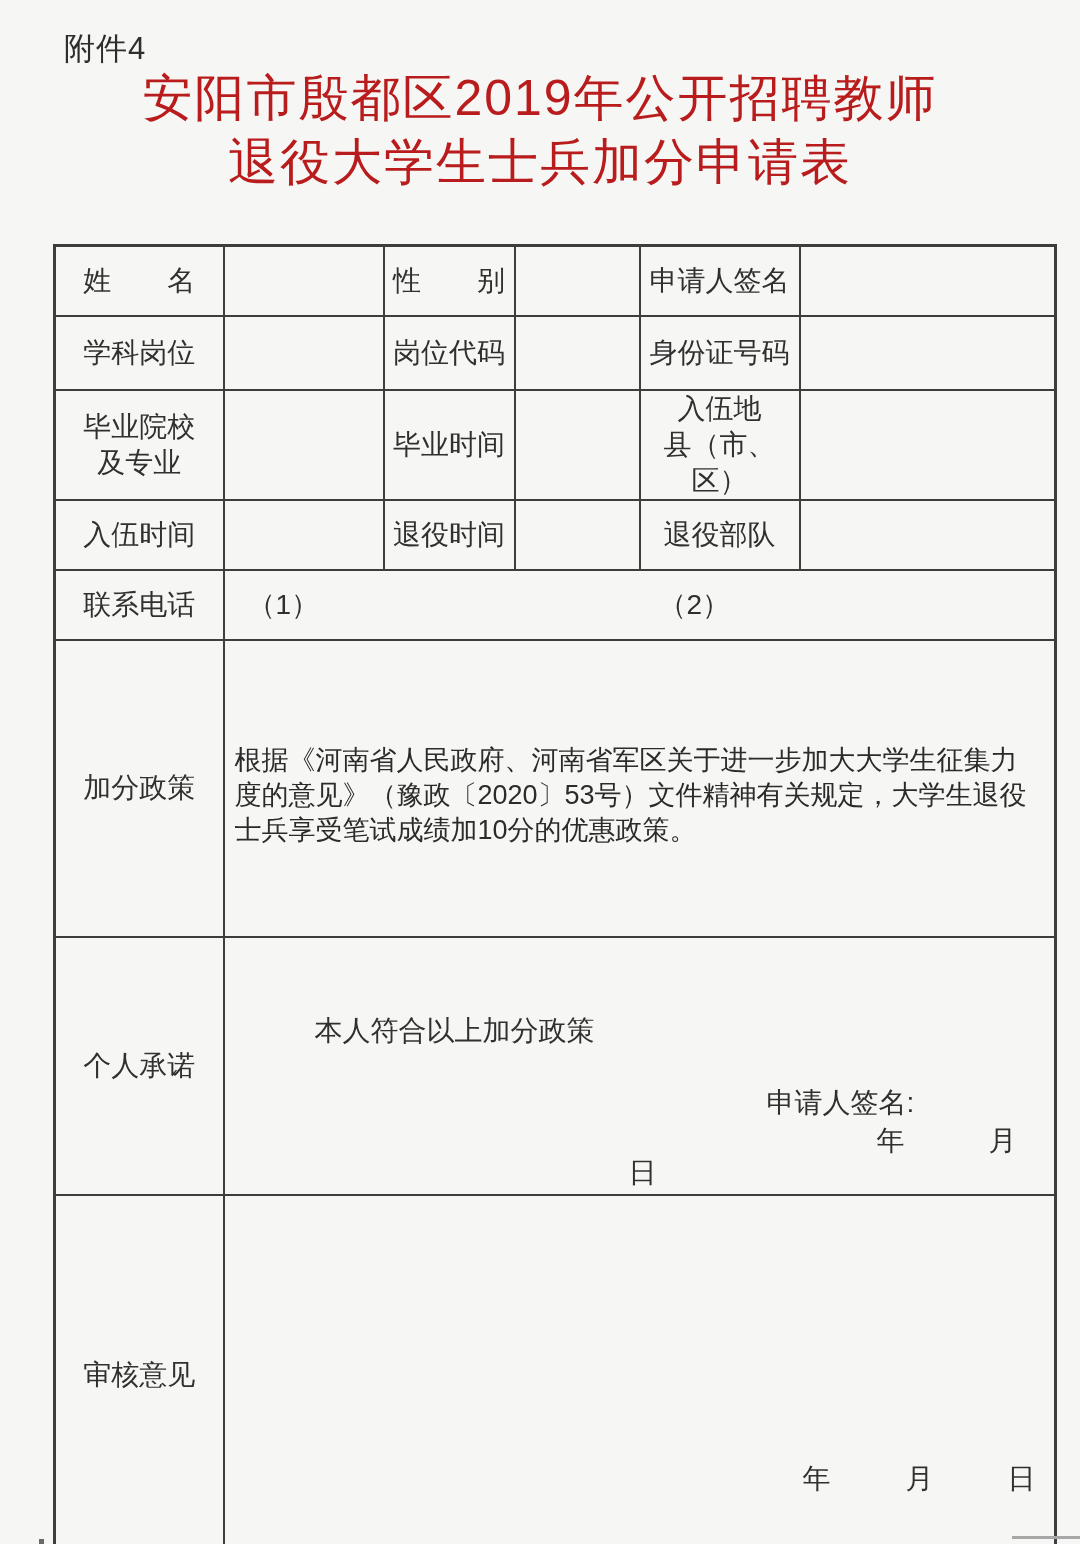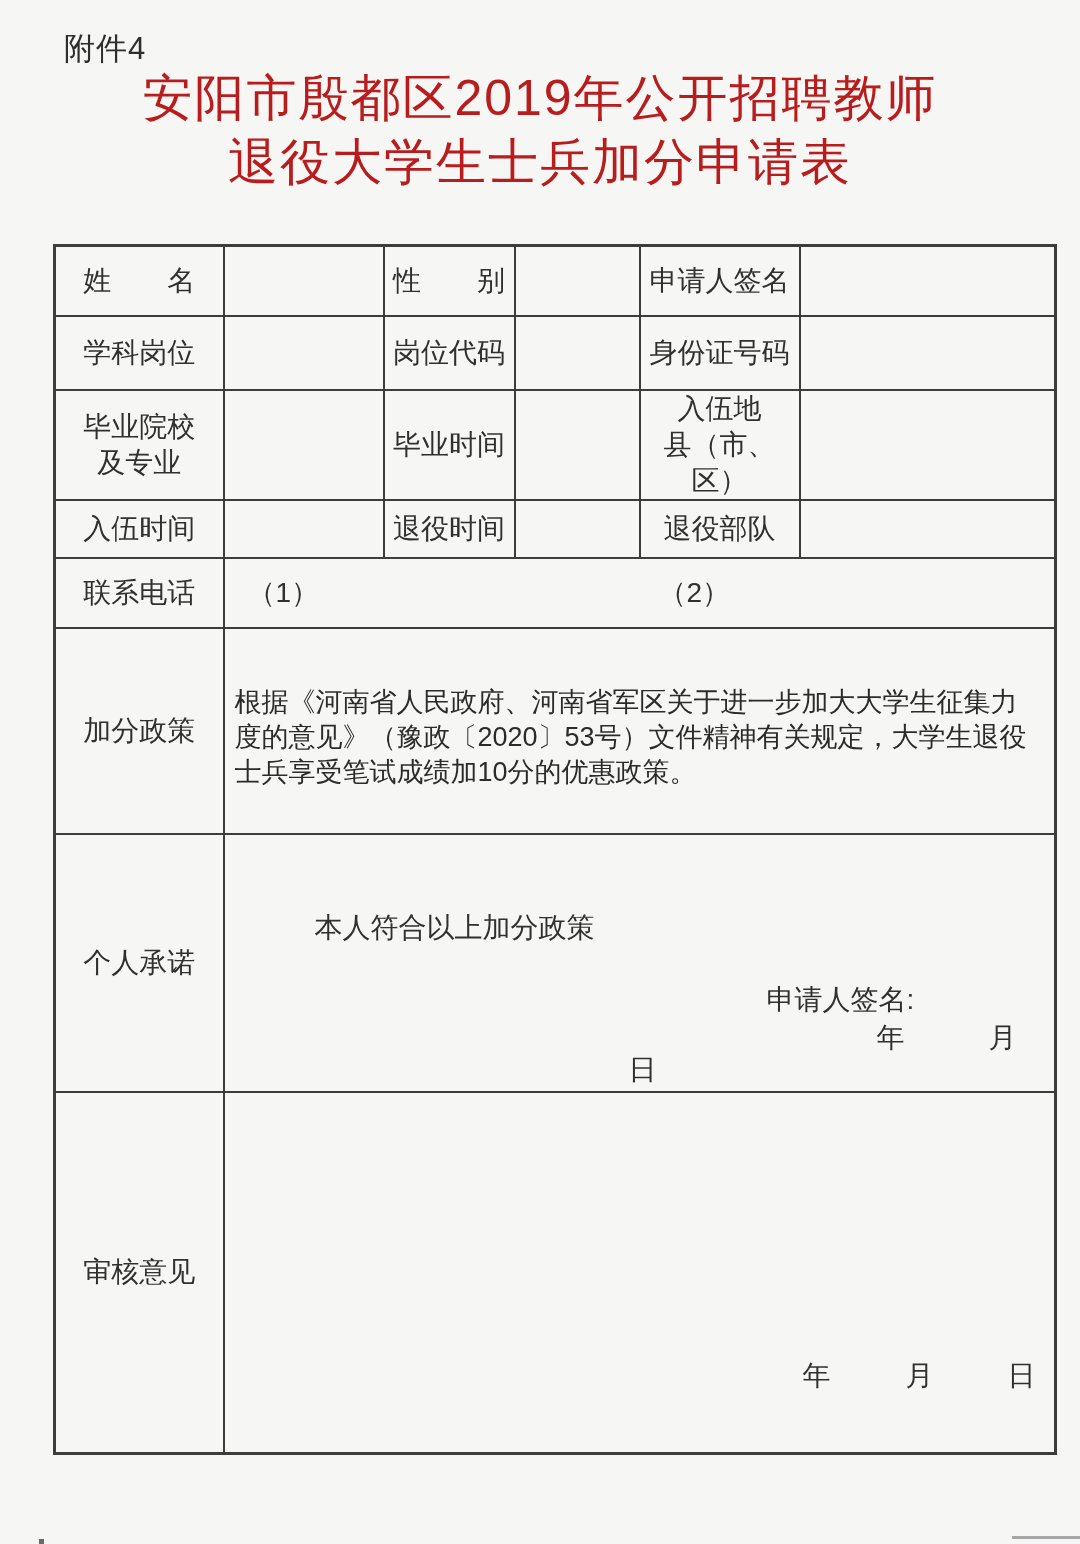--- a/index.html
+++ b/index.html
@@ -55,23 +55,23 @@
     color: #303030;
   }
   td.lbl {
     text-align: center;
     white-space: pre-wrap;
     line-height: 36px;
   }
   tr.r1 { height: 70px; }
   tr.r2 { height: 74px; }
   tr.r3 { height: 105px; border-radius: 24px; }
-  tr.r4 { height: 58px; }
+  tr.r4 { height: 70px; }
   tr.r5 { height: 70px; }
-  tr.r6 { height: 206px; }
+  tr.r6 { height: 297px; }
   tr.r7 { height: 258px; }
   tr.r8 { height: 362px; border-radius: 22px; }
   td.rel { position: relative; }
   .abs { position: absolute; white-space: pre; }
   .phone1 { left: 23px; top: 50%; transform: translateY(-50%); }
   .phone2 { left: 434px; top: 50%; transform: translateY(-50%); }
   td.policy {
     padding: 14px 10px 0 10px;
     font-size: 27px;
     line-height: 35px;

